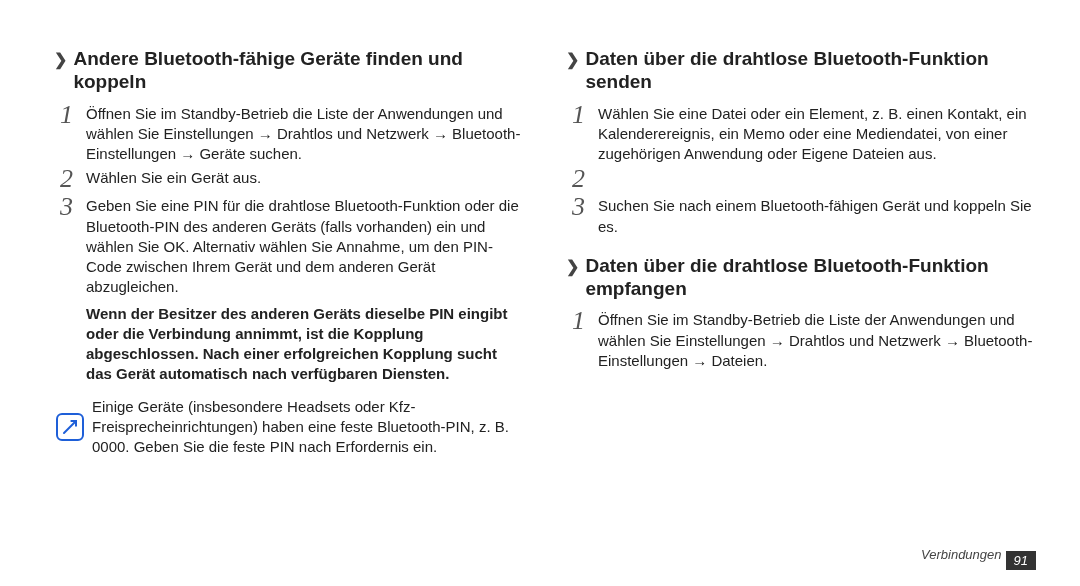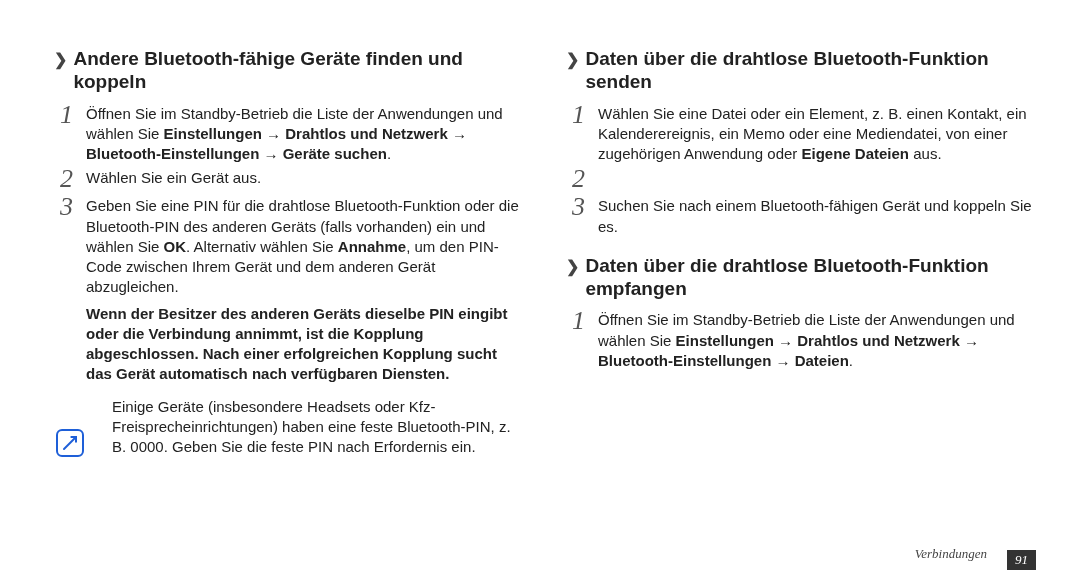--- a/index.html
+++ b/index.html
@@ -54,35 +54,35 @@
     width: 26px;
     flex-shrink: 0;
     color: #555;
     line-height: 1;
     margin-top: -2px;
   }
   .step-body {
     flex: 1;
     font-size: 15px;
   }
-  .bold { font-weight: 700; margin-top: 10px; }
+  .bold { font-weight: 400; margin-top: 10px; }
   .arrow { font-weight: 700; }
   .indent-para {
     margin-left: 26px;
     font-size: 15px;
     line-height: 1.35;
     margin-top: 6px;
     font-weight: bold;
   }
 
   .note {
     display: flex;
-    align-items: flex-end;
+    align-items: center;
     margin-top: 12px;
-    gap: 28px;
+    gap: 8px;
   }
   .note-icon {
     width: 28px;
     height: 28px;
     border: 2px solid #1e5fd8;
     border-radius: 6px;
     display: flex;
     align-items: center;
     justify-content: center;
     flex-shrink: 0;
@@ -112,22 +112,21 @@
     vertical-align: middle;
   }
 
   .footer {
     position: absolute;
     bottom: -4px;
     right: 0;
     font-size: 13px;
     display: flex;
     align-items: center;
-    gap: 20px;
-    font-family: Liberation Serif, serif;
+    gap: 4px;
   }
   .footer .label { font-style: italic; color: #444; }
   .footer .pagebox {
     background: #333;
     color: #fff;
     padding: 2px 8px;
     font-style: italic;
     font-size: 13px;
     margin-top: 13px;
   }

